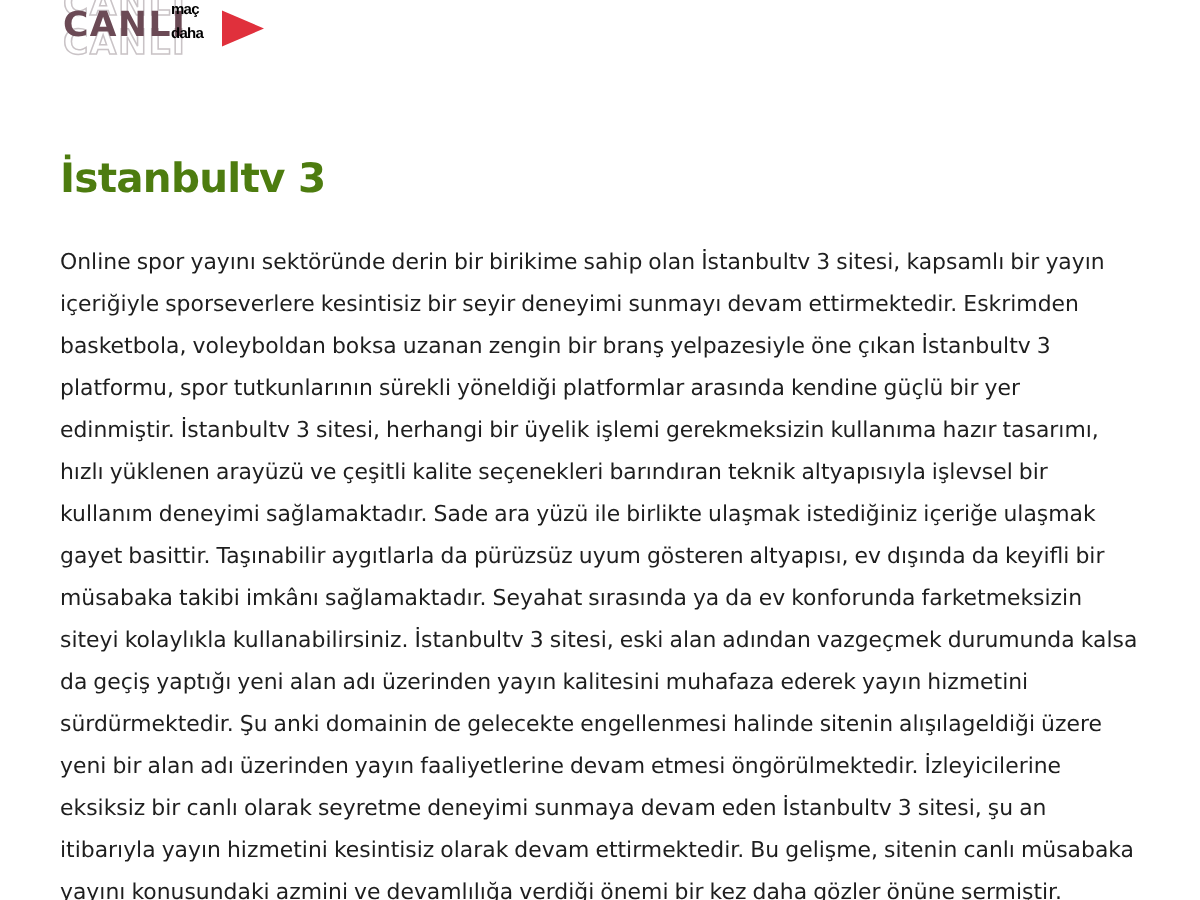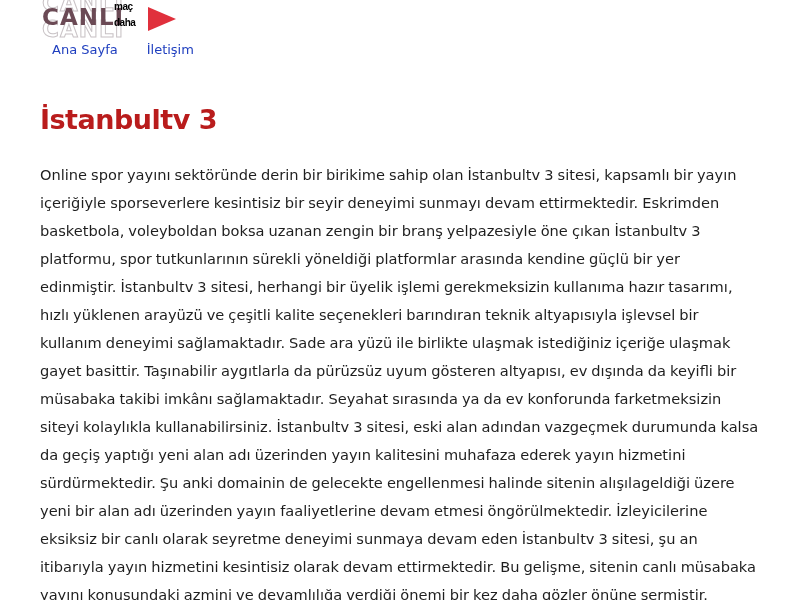--- a/index.html
+++ b/index.html
@@ -24,37 +24,33 @@
   .logo-play {
     position: absolute; left: 108px; top: 7px; width: 0; height: 0;
     border-top: 12px solid transparent; border-bottom: 12px solid transparent;
     border-left: 28px solid #e0303c;
   }
 
   .nav { position: absolute; left: 12px; top: 42px; display: flex; gap: 29px; }
   .nav a { font-family: "DejaVu Sans", sans-serif; font-size: 13px; color: #1f3fbf; text-decoration: none; }
 
   .content { position: absolute; left: 40px; top: 100px; width: 720px; }
-  .title { font-family: "DejaVu Sans", sans-serif; font-weight: bold; font-size: 27px; color: #b91c1c; line-height: 40px; letter-spacing: -0.5px; }
+  .title { font-family: "DejaVu Sans", sans-serif; font-weight: bold; font-size: 27px; color: #4d7c0f; line-height: 40px; letter-spacing: -0.5px; }
   .body-text { margin-top: 21px; font-family: "DejaVu Sans", sans-serif; font-size: 14.6px; line-height: 28px; color: #1e1e1e; width: 720px; word-spacing: -0.6px; }
 </style>
 </head>
 <body>
 
 <header class="header">
   <a class="logo" title="Canlı Maç İzle">
     <span class="logo-canli-ghost-top">CANLI</span>
     <span class="logo-canli-ghost-bot">CANLI</span>
     <span class="logo-canli">CANLI</span>
     <span class="logo-mac">maç</span>
     <span class="logo-izle">daha</span>
     <span class="logo-play"></span>
   </a>
-  <nav class="nav">
-    <a>Ana Sayfa</a>
-    <a>İletişim</a>
-  </nav>
 </header>
 
 <main class="content">
   <h1 class="title">İstanbultv 3</h1>
   <p class="body-text">Online spor yayını sektöründe derin bir birikime sahip olan İstanbultv 3 sitesi, kapsamlı bir yayın içeriğiyle sporseverlere kesintisiz bir seyir deneyimi sunmayı devam ettirmektedir. Eskrimden basketbola, voleyboldan boksa uzanan zengin bir branş yelpazesiyle öne çıkan İstanbultv 3 platformu, spor tutkunlarının sürekli yöneldiği platformlar arasında kendine güçlü bir yer edinmiştir. İstanbultv 3 sitesi, herhangi bir üyelik işlemi gerekmeksizin kullanıma hazır tasarımı, hızlı yüklenen arayüzü ve çeşitli kalite seçenekleri barındıran teknik altyapısıyla işlevsel bir kullanım deneyimi sağlamaktadır. Sade ara yüzü ile birlikte ulaşmak istediğiniz içeriğe ulaşmak gayet basittir. Taşınabilir aygıtlarla da pürüzsüz uyum gösteren altyapısı, ev dışında da keyifli bir müsabaka takibi imkânı sağlamaktadır. Seyahat sırasında ya da ev konforunda farketmeksizin siteyi kolaylıkla kullanabilirsiniz. İstanbultv 3 sitesi, eski alan adından vazgeçmek durumunda kalsa da geçiş yaptığı yeni alan adı üzerinden yayın kalitesini muhafaza ederek yayın hizmetini sürdürmektedir. Şu anki domainin de gelecekte engellenmesi halinde sitenin alışılageldiği üzere yeni bir alan adı üzerinden yayın faaliyetlerine devam etmesi öngörülmektedir. İzleyicilerine eksiksiz bir canlı olarak seyretme deneyimi sunmaya devam eden İstanbultv 3 sitesi, şu an itibarıyla yayın hizmetini kesintisiz olarak devam ettirmektedir. Bu gelişme, sitenin canlı müsabaka yayını konusundaki azmini ve devamlılığa verdiği önemi bir kez daha gözler önüne sermiştir.</p>
 </main>
 
 </body></html>

